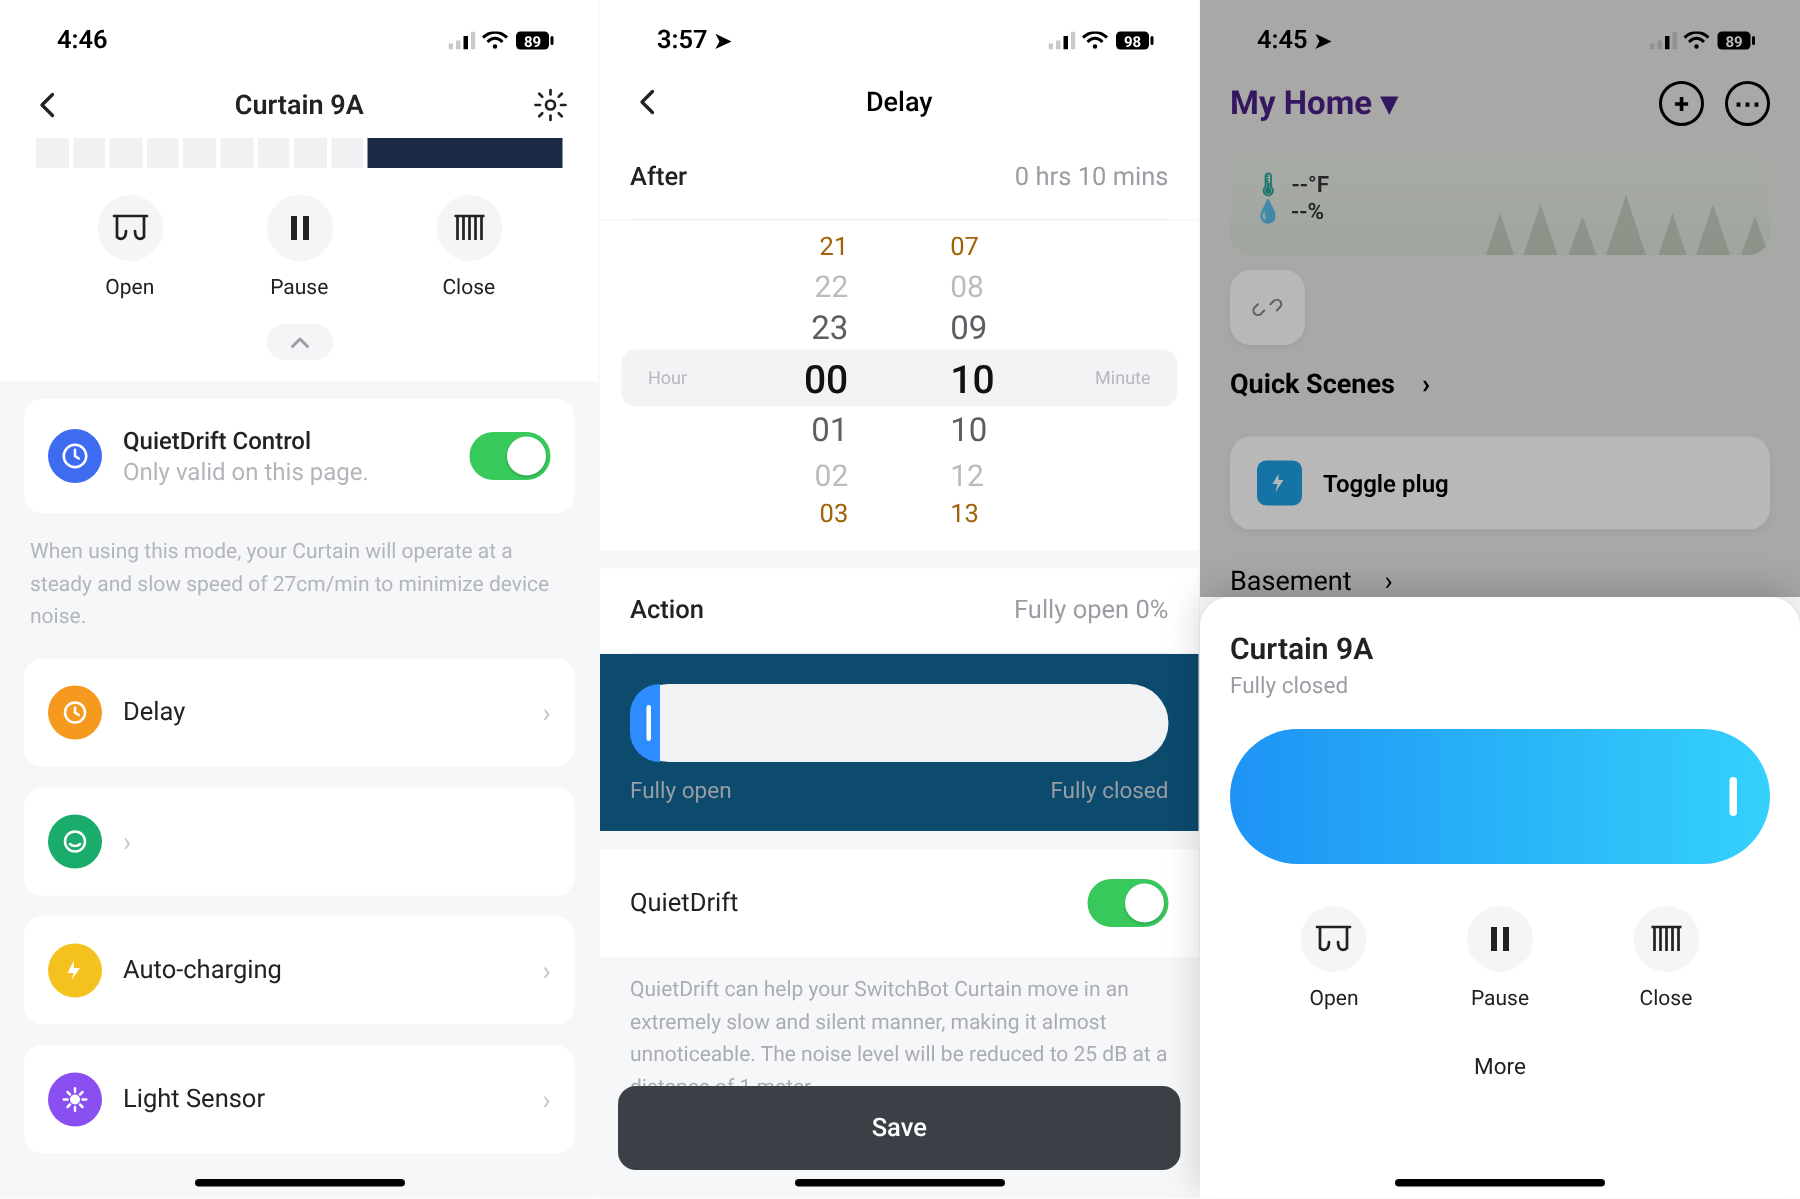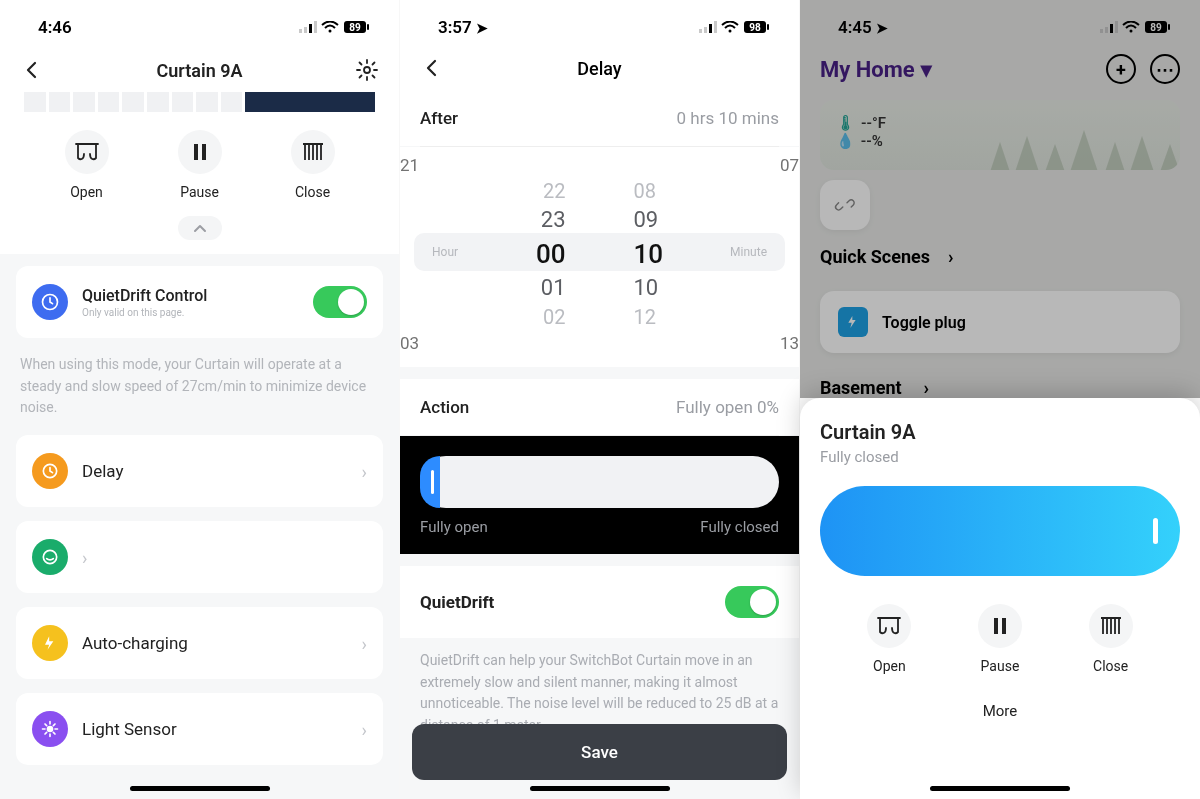--- a/index.html
+++ b/index.html
@@ -26,21 +26,21 @@
   .ctl .circ { width:44px; height:44px; border-radius:50%; background:#f4f5f6; display:flex; align-items:center; justify-content:center; }
   .ctl .lbl { font-size:14px; color:#222; }
   .collapse { display:flex; justify-content:center; padding:6px 0 14px; }
   .collapse .pill { width:44px; height:24px; border-radius:12px; background:#f4f5f6; display:flex; align-items:center; justify-content:center; }
 
   .s1body { background:#f6f7f8; padding:12px 16px 0 16px; height:560px; }
   .card { background:#fff; border-radius:12px; padding:18px 16px; display:flex; align-items:center; }
   .qd-card .picon { width:36px;height:36px;border-radius:50%; background:#3e6cf0; display:flex;align-items:center;justify-content:center; margin-right:14px; }
   .qd-card .txts { flex:1; }
   .qd-card .ttl { font-size:16px; font-weight:500; color:#222; }
-  .qd-card .sub { font-size:10px; color:#b2b5ba; margin-top:2px; }
+  .qd-card .sub { font-size:16px; color:#b2b5ba; margin-top:2px; }
   .toggle { width:54px; height:32px; border-radius:16px; background:#37c95b; position:relative; }
   .toggle::after { content:""; position:absolute; right:3px; top:3px; width:26px; height:26px; background:#fff; border-radius:50%; box-shadow:0 1px 2px rgba(0,0,0,0.2); }
   .hint { color:#b2b5ba; font-size:14px; line-height:1.55; padding:16px 4px 16px 4px; }
   .row-item { background:#fff; border-radius:12px; padding:18px 16px; display:flex; align-items:center; margin-bottom:14px; }
   .row-item .icn { width:36px; height:36px; border-radius:50%; display:flex; align-items:center; justify-content:center; margin-right:14px; }
   .row-item .rlabel { flex:1; font-size:17px; color:#222; }
   .row-item .chv { color:#c5c7cc; font-size:18px; }
   .icn.orange{background:#f59a1e;} .icn.green{background:#1aac6b;} .icn.yellow{background:#f5c11e;} .icn.purple{background:#8a4ff0;}
 
   .homebar { position:absolute; bottom:8px; left:50%; transform:translateX(-50%); width:140px; height:5px; background:#000; border-radius:3px; }
@@ -49,34 +49,34 @@
   .nav2 { display:flex; align-items:center; padding:12px 20px 10px 20px; }
   .nav2 .title2 { flex:1; text-align:center; font-size:18px; font-weight:500; margin-left:-24px; }
   .s2body { background:#f6f7f8; height:720px; position:relative; }
   .sec { background:#fff; padding:18px 20px; }
   .sec-hd { display:flex; justify-content:space-between; font-size:17px; }
   .sec-hd .k { color:#222; font-weight:500; }
   .sec-hd .v { color:#9a9da3; }
   .picker { background:#fff; padding:6px 0 12px; position:relative; }
   .picker .rows { text-align:center; }
   .picker .prow { display:flex; justify-content:center; gap:68px; font-feature-settings:"tnum"; font-variant-numeric: tabular-nums; }
-  .prow.faint { color:#737373; font-size:17px; line-height:24px;justify-content:space-between;}
+  .prow.faint { color:#a16207; font-size:17px; line-height:24px;}
   .prow.mid { color:#babcc1; font-size:20px; line-height:28px;}
   .prow.near { color:#5c5e63; font-size:22px; line-height:30px;}
   .prow.sel { color:#111; font-size:26px; font-weight:500; line-height:38px;}
   .picker .selband { position:absolute; left:14px; right:14px; top:86px; height:38px; background:#f2f3f5; border-radius:10px; z-index:0; display:flex; align-items:center; justify-content:space-between; padding:0 18px; }
   .picker .selband span { font-size:12px; color:#b6b8bd; }
   .picker .rows { position:relative; z-index:1; }
   .gap { height:12px; background:#f6f7f8; }
-  .slider-card { background:#000000; padding:16px 20px 18px; }
+  .slider-card { background:#0c4a6e; padding:16px 20px 18px; }
   .slider-track { position:relative; height:52px; background:#f1f2f4; border-radius:26px; margin-top:4px; }
   .slider-knob { position:absolute; left:0; top:0; width:20px; height:52px; background:#2d8cff; border-radius:26px 0 0 26px; overflow:hidden; }
   .slider-knob::after { content:""; position:absolute; right:6px; top:14px; width:3px; height:24px; background:#fff; border-radius:2px; }
   .slider-lbls { display:flex; justify-content:space-between; margin-top:10px; font-size:15px; color:#9a9da3; }
-  .qd2 { background:#fff; padding:20px; display:flex; justify-content:space-between; align-items:center;font-weight:bold; }
+  .qd2 { background:#fff; padding:20px; display:flex; justify-content:space-between; align-items:center; }
   .qd2 .k { font-size:17px; color:#222; }
   .desc2 { color:#a9acb2; font-size:14px; line-height:1.55; padding:12px 20px 0 20px; background:#f6f7f8; }
   .savebar { position:absolute; left:12px; right:12px; bottom:30px; }
   .savebtn { background:#3b3f46; color:#fff; text-align:center; padding:18px 0; border-radius:12px; font-size:17px; font-weight:500; }
 
   
   .s3 { background:#fff; }
   .s3 .dim { filter:brightness(0.72) saturate(0.85); background:#e9eae8; height:398px; padding-top:0; }
   .s3 .status { color:#000; }
   .home-hd { display:flex; align-items:center; justify-content:space-between; padding:10px 20px 8px 20px; }
@@ -84,21 +84,21 @@
   .home-hd .acts { display:flex; gap:14px; }
   .circ-btn { width:30px; height:30px; border:2px solid #000; border-radius:50%; display:flex; align-items:center; justify-content:center; font-size:18px; font-weight:700;}
   .weather-card { margin:8px 20px; background:linear-gradient(180deg,#e8ede6,#dfe6dd); border-radius:14px; padding:14px 16px 10px; position:relative; overflow:hidden; height:70px; }
   .weather-card .wline { display:flex; align-items:center; gap:6px; font-size:15px; font-weight:600; color:#333; }
   .trees { position:absolute; right:-10px; bottom:-12px; opacity:.55; }
   .link-card { margin:10px 20px 16px 20px; width:50px; height:50px; background:#fff; border-radius:14px; display:flex; align-items:center; justify-content:center; box-shadow:0 2px 6px rgba(0,0,0,0.06);}
   .qs-hd { padding:0 20px; font-size:18px; font-weight:700; color:#000; display:flex; align-items:center; gap:18px;}
   .scene-card { margin:24px 20px; background:#fff; border-radius:14px; padding:16px 18px; display:flex; align-items:center; gap:14px; box-shadow:0 2px 6px rgba(0,0,0,0.06);}
   .scene-card .hex { width:30px; height:30px; background:#0aa5f5; display:flex; align-items:center; justify-content:center; border-radius:6px; transform:rotate(0deg);}
   .scene-card .sclabel { font-size:16px; font-weight:600; }
-  .base-hd { padding:0 20px 6px; font-size:18px; font-weight:700; color:#000; display:flex; align-items:center; gap:22px;}
+  .base-hd { padding:0 20px 6px; font-size:18px; font-weight:400; color:#000; display:flex; align-items:center; gap:22px;}
 
   .sheet { position:absolute; left:0; right:0; bottom:0; height:401px; background:#fff; border-radius:20px 20px 0 0; box-shadow:0 -6px 24px rgba(0,0,0,0.18); padding:22px 20px 0; }
   .sheet .stitle { font-size:20px; font-weight:600; color:#222; }
   .sheet .sstat { font-size:15px; color:#9a9da3; margin-top:4px; }
   .pos-track { margin-top:20px; height:90px; border-radius:45px; background:linear-gradient(90deg,#1e93f5,#34d1fb); position:relative; }
   .pos-track::after { content:""; position:absolute; right:22px; top:32px; width:5px; height:26px; background:#fff; border-radius:3px; }
   .sheet .ctl-row { padding:28px 14px 10px; }
   .sheet .more { text-align:center; padding:18px 0 8px; font-size:15px; color:#222; }
   .sheet .homebar { bottom:8px; }
 

